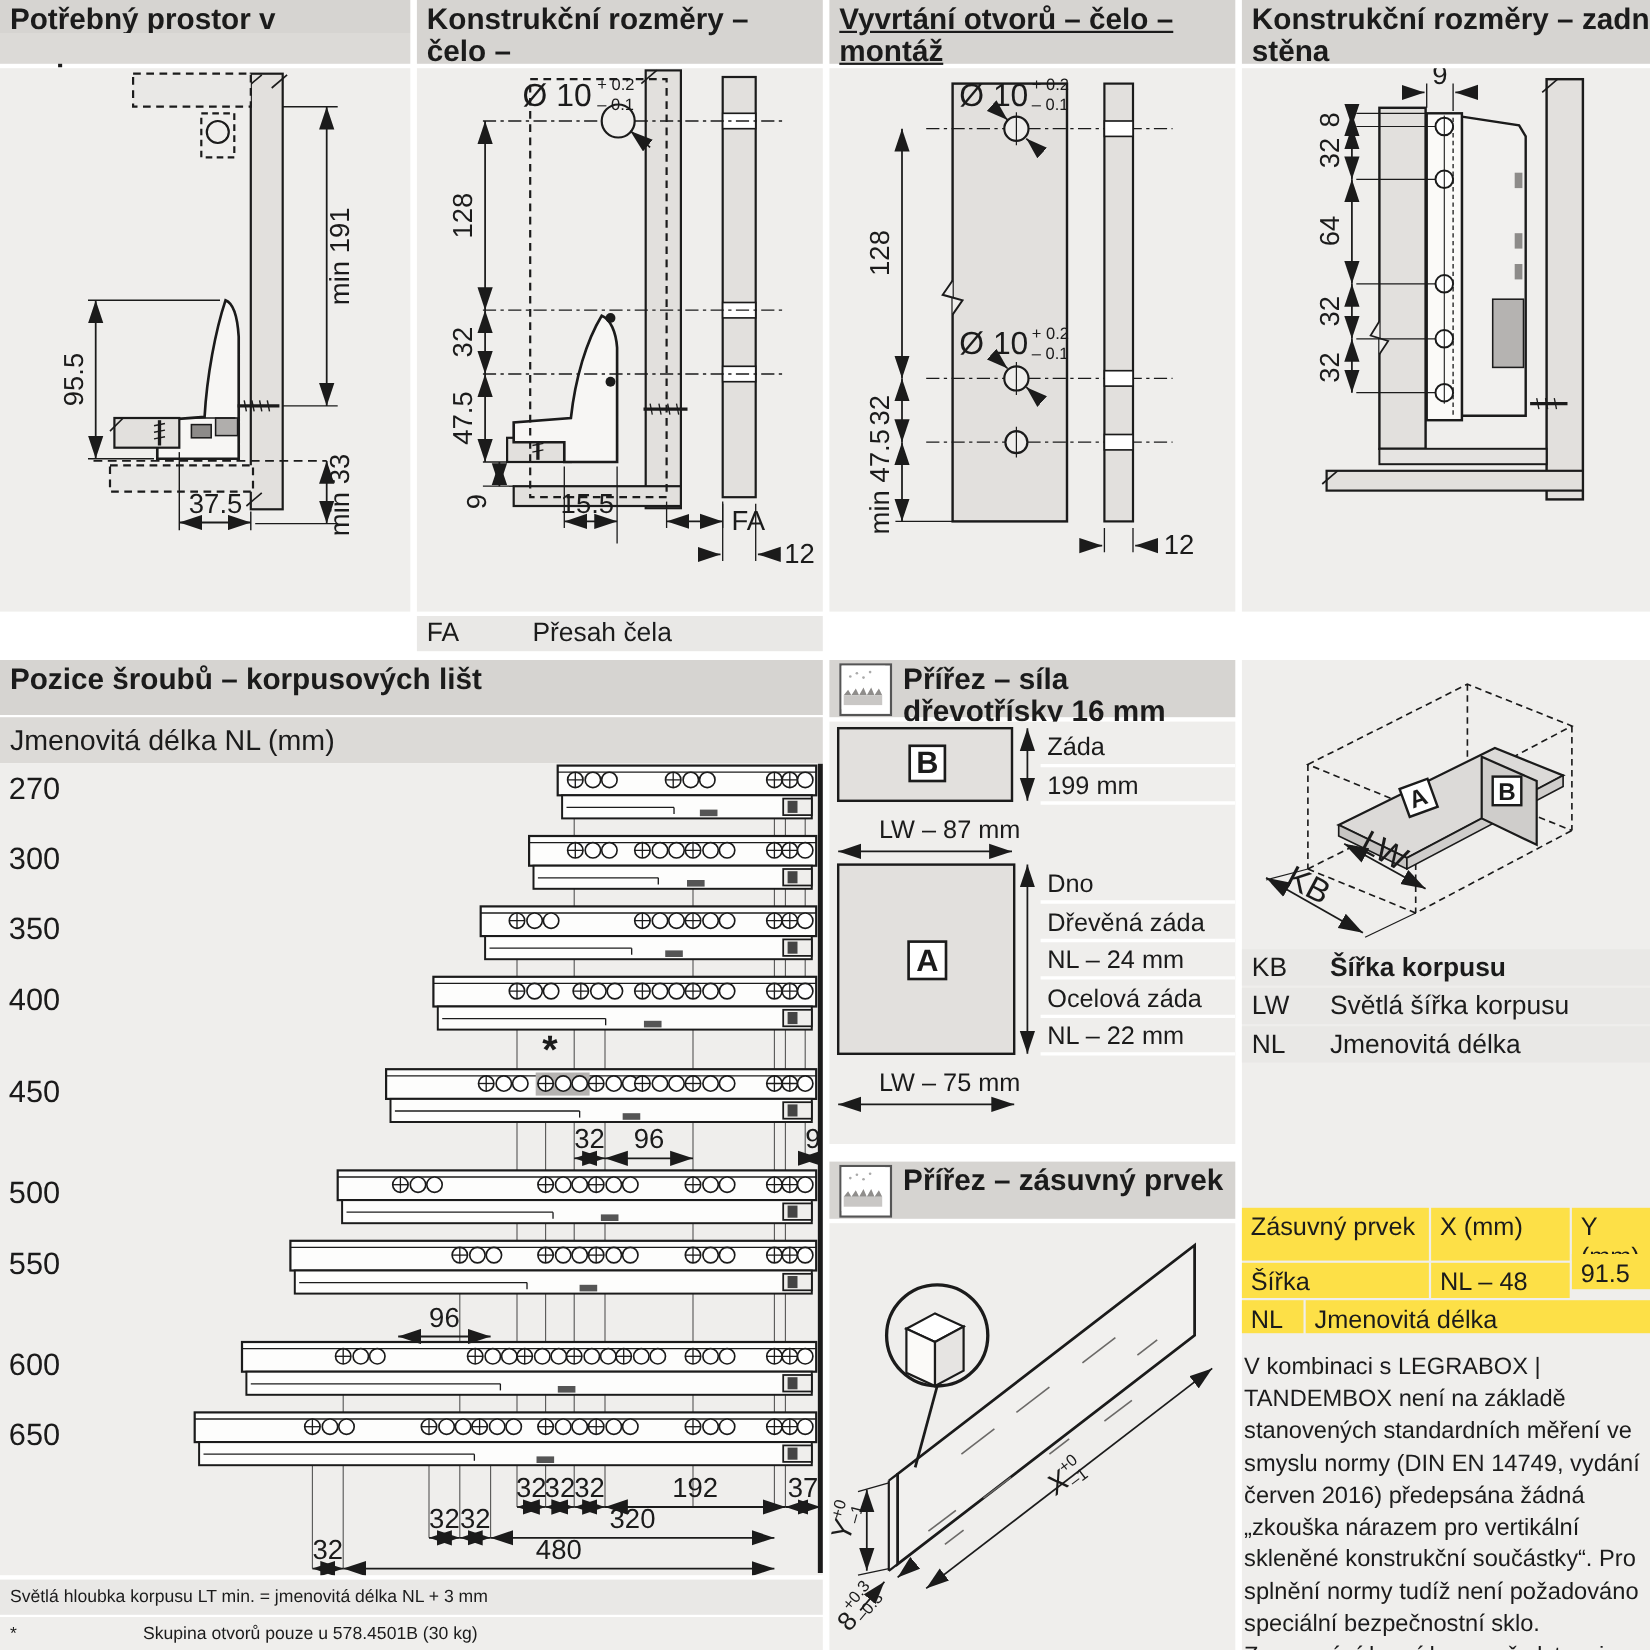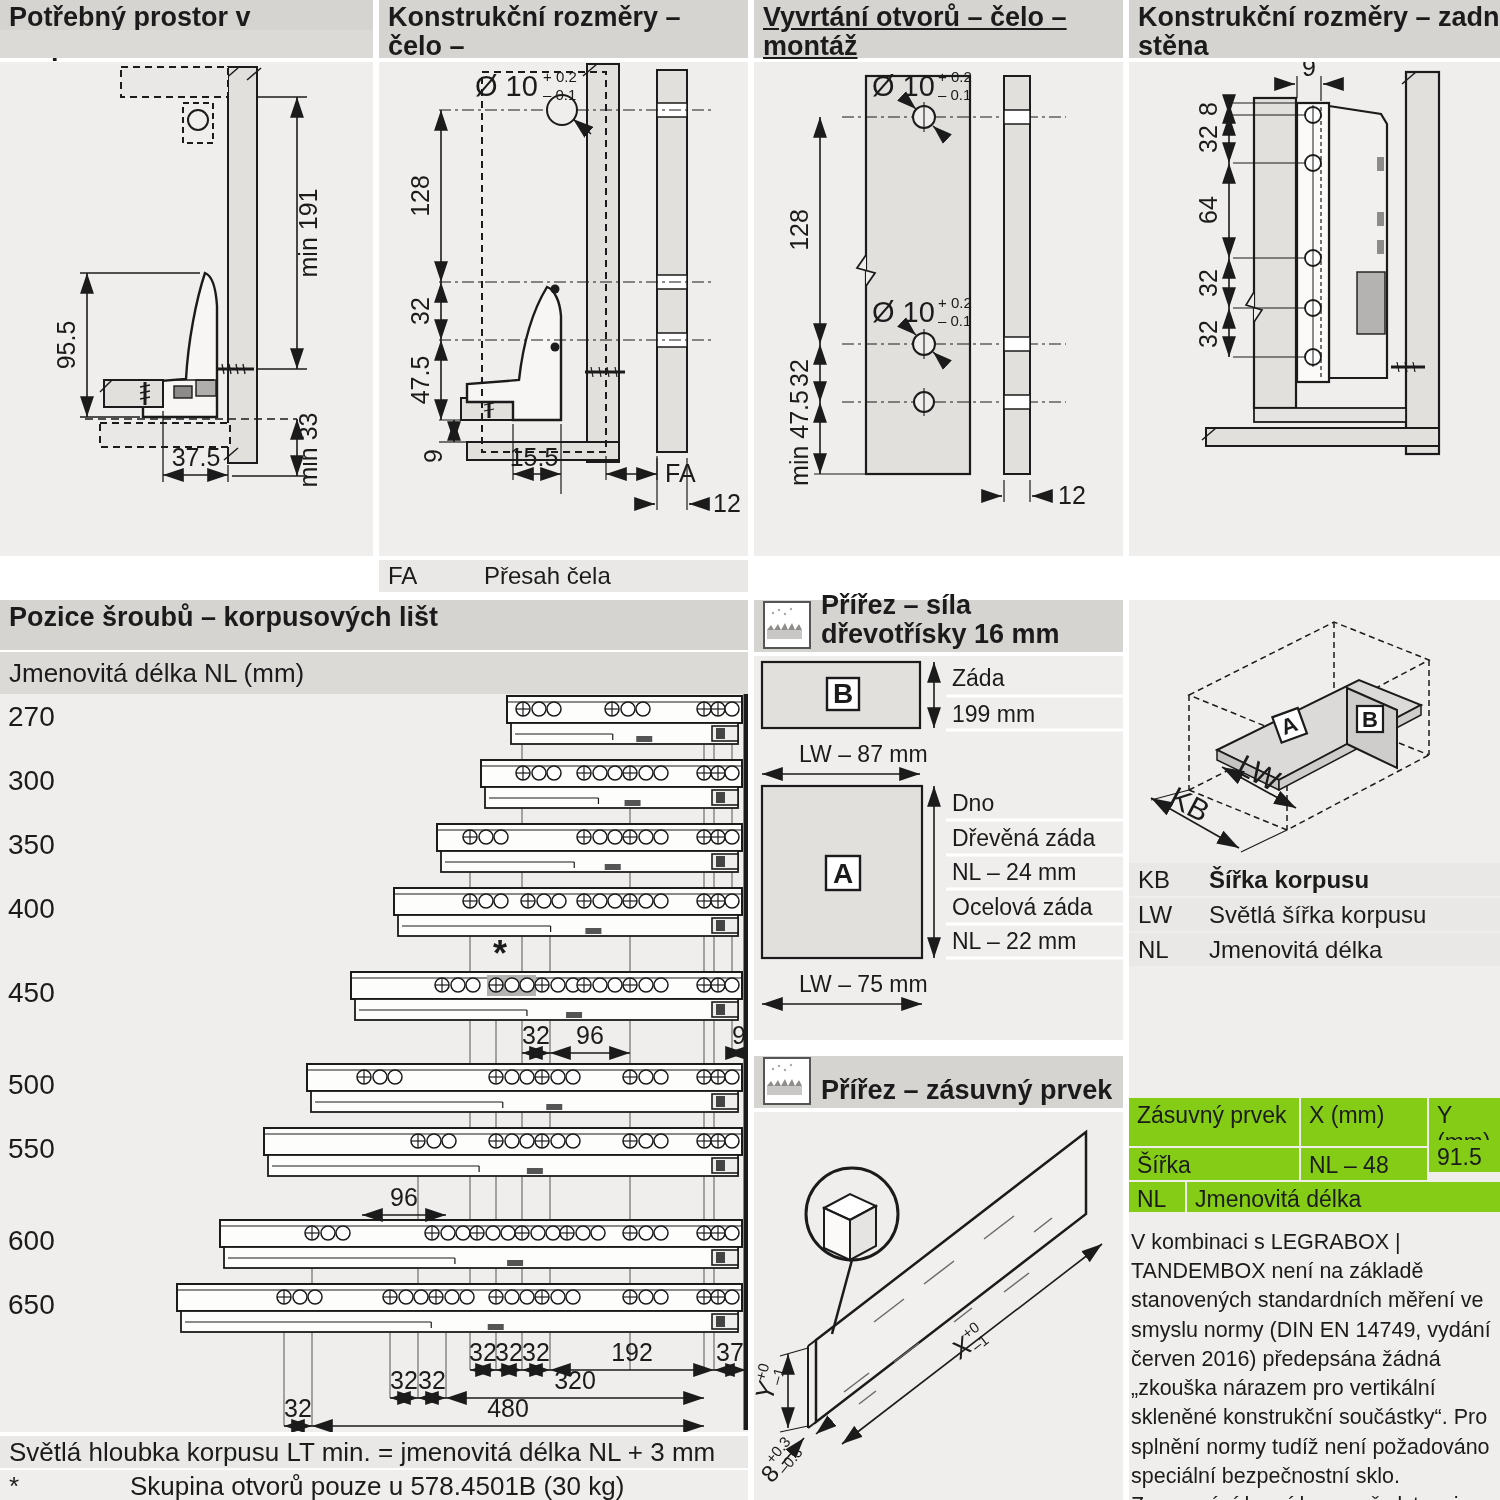--- a/index.html
+++ b/index.html
@@ -6,30 +6,30 @@
   #page{position:relative;width:1500px;height:1500px;background:#fff;overflow:hidden;
         font-family:"Liberation Sans","DejaVu Sans",sans-serif;color:#1b1b1b;}
   .abs{position:absolute;box-sizing:border-box;}
   .band{background:#d6d4d1;font-weight:bold;font-size:27px;line-height:29px;padding:3px 9px;}
   .band2{background:#dcdad7;}
   .area{background:#efeeec;}
   .subband{background:#dcdad7;font-size:26px;line-height:42px;padding:0 9px;}
   .legendrow{background:#e9e8e6;font-size:24px;line-height:32px;}
   .stripe1{background:#e9e8e6;}
   .stripe2{background:#efeeec;}
-  .iconband{display:flex;align-items:flex-end;gap:10px;}
+  .iconband{display:flex;align-items:flex-start;gap:10px;}
   .iconbox{width:44px;height:44px;background:#fff;border:2px solid #555;flex:0 0 auto;}
   svg{display:block;}
   svg text{font-family:"Liberation Sans","DejaVu Sans",sans-serif;fill:#1b1b1b;}
   .dimt{font-size:25px;}
   .tol{font-size:15px;}
   .big{font-size:29px;}
-  .note{font-size:26px;line-height:32px;padding:0 9px;}
+  .note{font-size:16px;line-height:32px;padding:0 9px;}
   .tbl{font-size:23px;}
-  .tbl .cell{position:absolute;box-sizing:border-box;background:#84cc16;padding:4px 8px;}
+  .tbl .cell{position:absolute;box-sizing:border-box;background:#fde047;padding:4px 8px;}
   .para{font-size:21.5px;line-height:1.36;}
 </style>
 </head>
 <body>
 
 <div id="page">
 
   <div class="abs band" style="left:0;top:0;width:373px;height:30px;">
     <span>Potřebný prostor v korpusu</span>
   </div>

